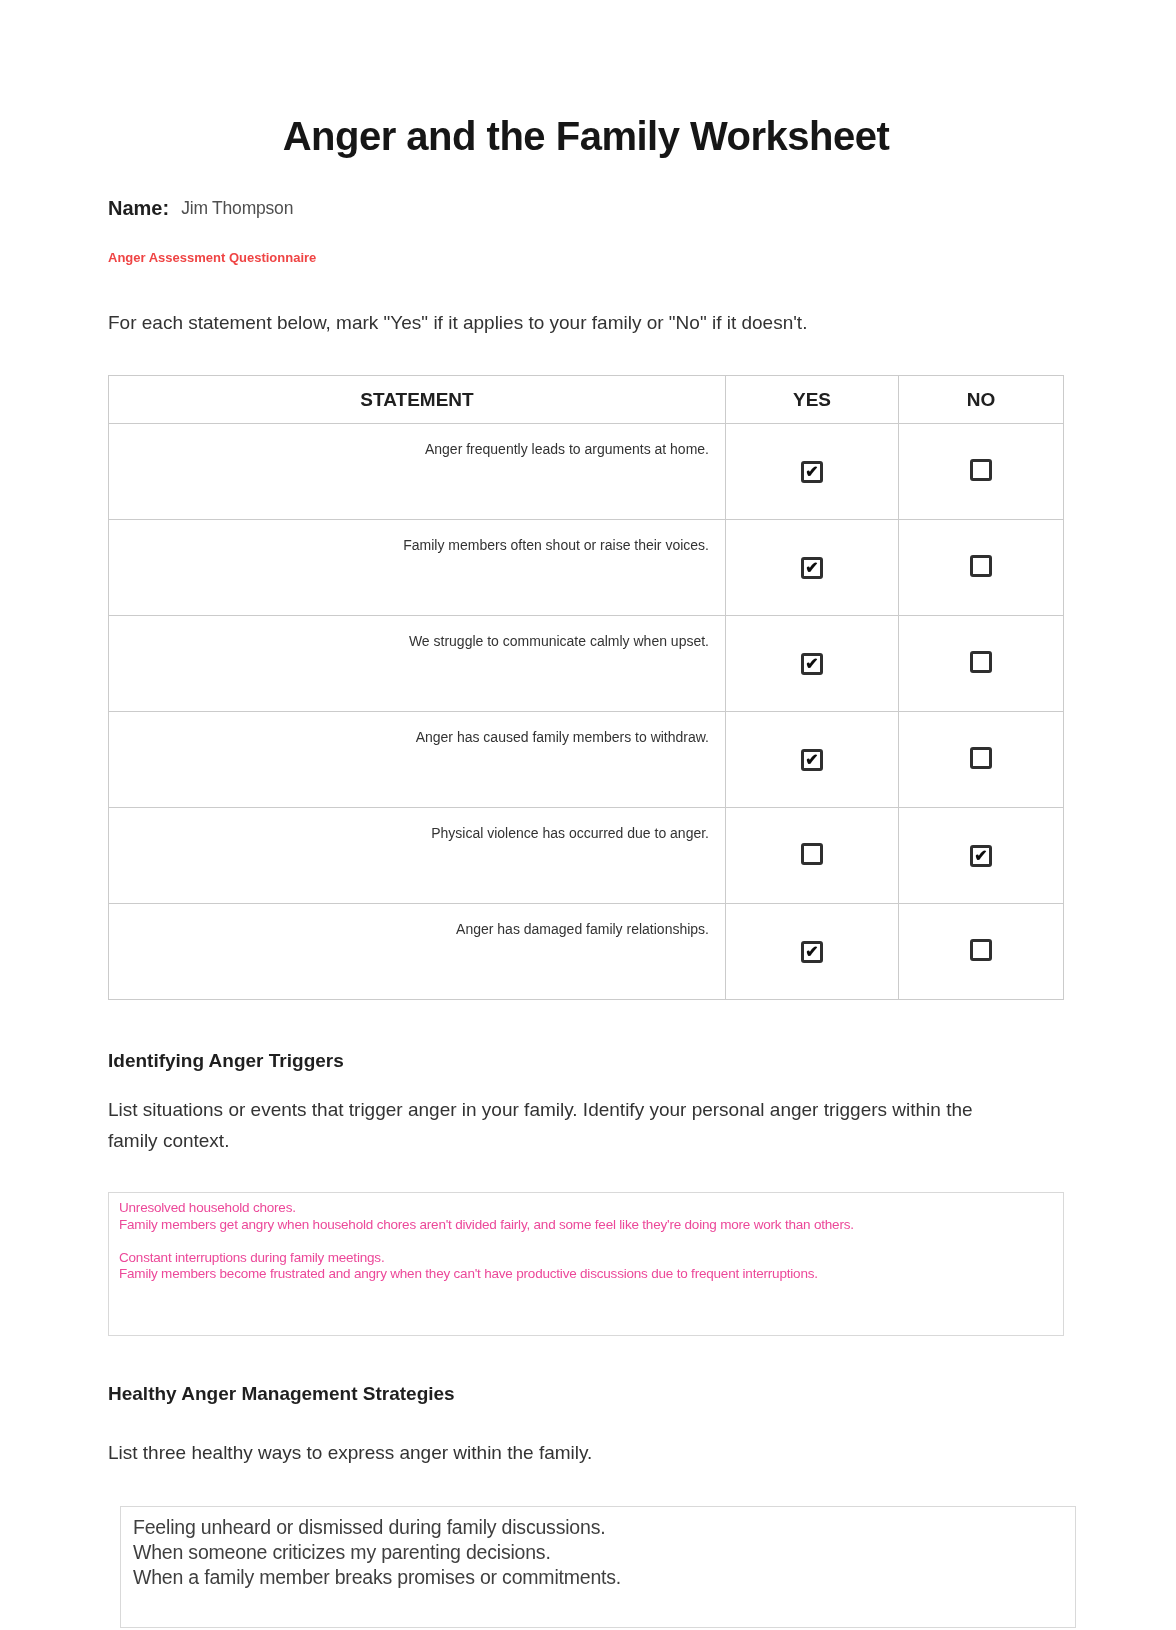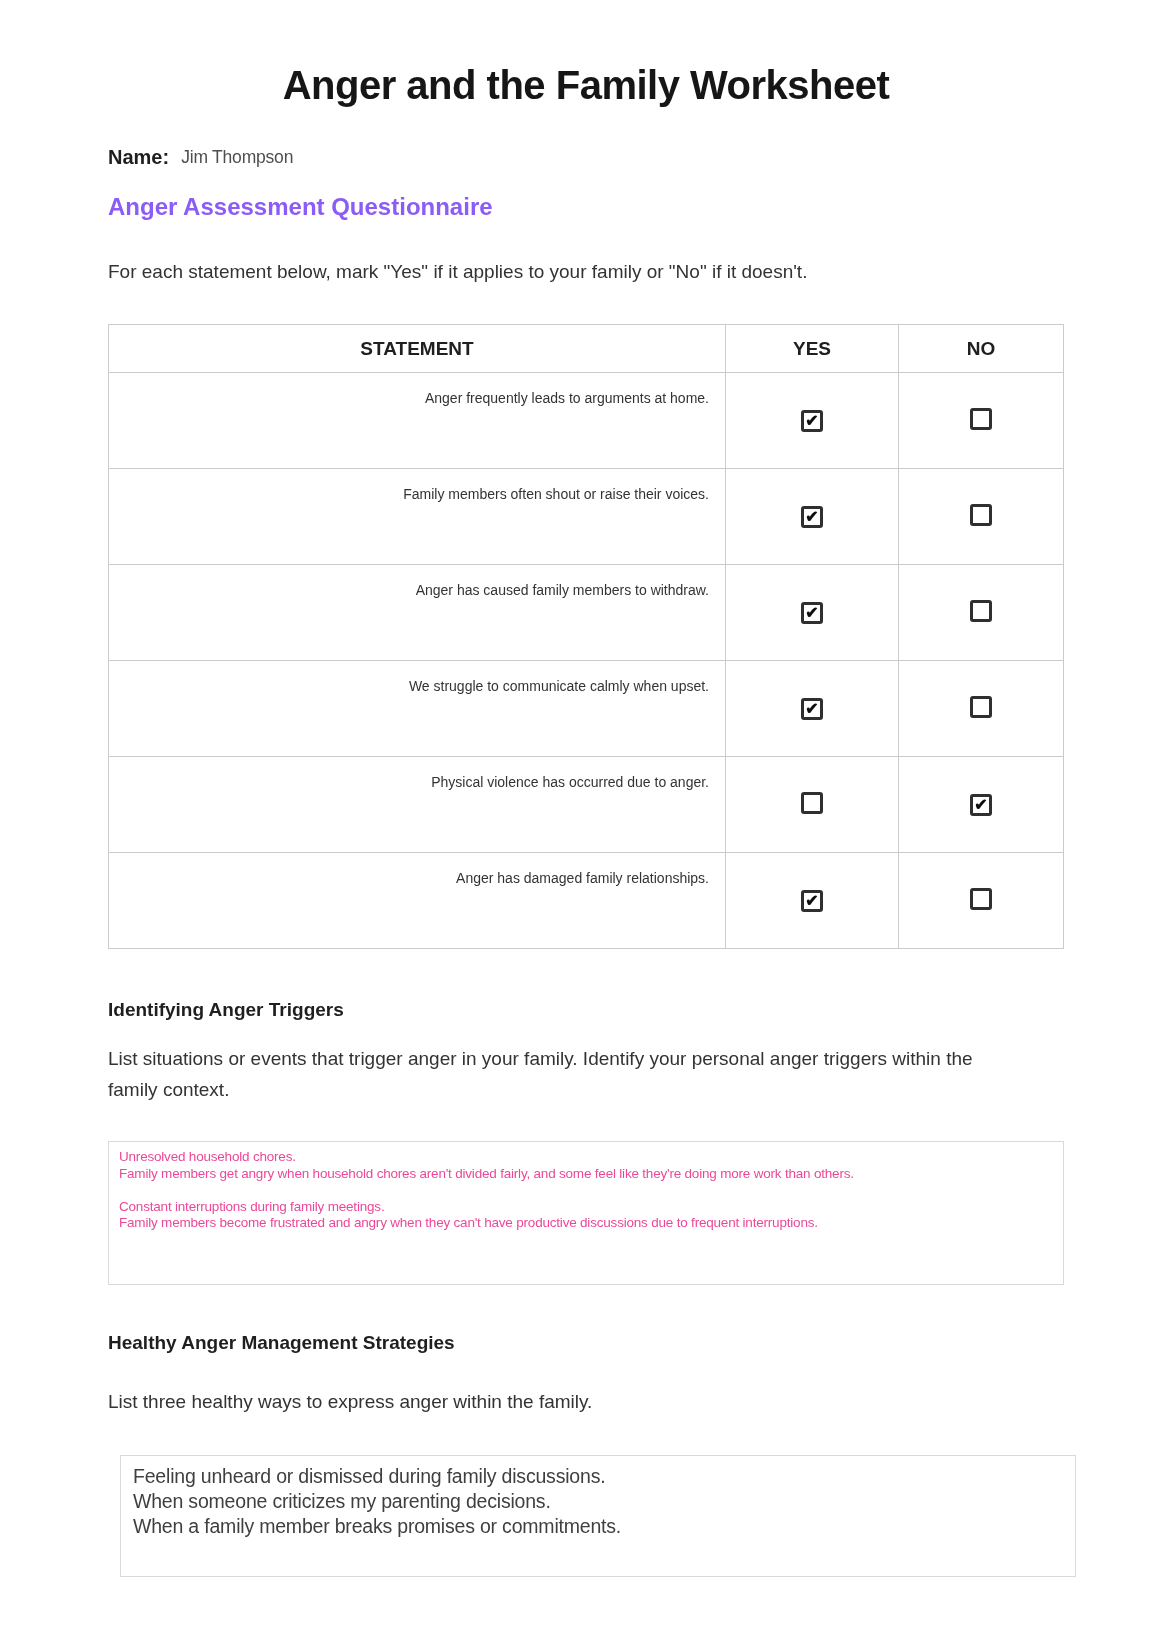--- a/index.html
+++ b/index.html
@@ -11,34 +11,34 @@
   }
   .page {
     position:relative;
     width:1176px; height:1630px;
     background:#ffffff;
     overflow:hidden;
   }
   .content { margin:0 112px 0 108px; }
 
   .doc-title {
-    padding-top:61px;
+    padding-top:112px;
     font-size:40px; line-height:48px;
     font-weight:bold; letter-spacing:-0.5px;
     text-align:center; color:#161616;
   }
   .name-row { margin-top:36px; font-size:20px; line-height:24px; }
   .name-label { font-weight:bold; color:#1f1f1f; }
   .name-value {
     margin-left:12px; font-size:17.5px; color:#4f4f4f;
     letter-spacing:-0.2px; position:relative; top:-1px;
   }
   .section-heading {
-    margin-top:25px; font-size:24px; line-height:24px;
-    font-weight:bold; color:#8b5cf6;
+    margin-top:25px; font-size:13px; line-height:24px;
+    font-weight:bold; color:#ef4444;
   }
   .instructions { margin-top:41px; font-size:19px; line-height:24px; color:#333; }
 
   table.assessment {
     margin-top:40px; width:100%;
     border-collapse:collapse; table-layout:fixed;
   }
   table.assessment th, table.assessment td { border:1px solid #cbcbcb; background:#fff; }
   table.assessment thead tr { height:48px; }
   table.assessment th {
@@ -123,26 +123,26 @@
             <td class="statement-cell">Anger frequently leads to arguments at home.</td>
             <td class="checkbox-cell"><span class="checkbox checked">✔</span></td>
             <td class="checkbox-cell"><span class="checkbox"></span></td>
           </tr>
           <tr>
             <td class="statement-cell">Family members often shout or raise their voices.</td>
             <td class="checkbox-cell"><span class="checkbox checked">✔</span></td>
             <td class="checkbox-cell"><span class="checkbox"></span></td>
           </tr>
           <tr>
-            <td class="statement-cell">Anger has caused family members to withdraw.</td>
+            <td class="statement-cell">We struggle to communicate calmly when upset.</td>
             <td class="checkbox-cell"><span class="checkbox checked">✔</span></td>
             <td class="checkbox-cell"><span class="checkbox"></span></td>
           </tr>
           <tr>
-            <td class="statement-cell">We struggle to communicate calmly when upset.</td>
+            <td class="statement-cell">Anger has caused family members to withdraw.</td>
             <td class="checkbox-cell"><span class="checkbox checked">✔</span></td>
             <td class="checkbox-cell"><span class="checkbox"></span></td>
           </tr>
           <tr>
             <td class="statement-cell">Physical violence has occurred due to anger.</td>
             <td class="checkbox-cell"><span class="checkbox"></span></td>
             <td class="checkbox-cell"><span class="checkbox checked">✔</span></td>
           </tr>
           <tr>
             <td class="statement-cell">Anger has damaged family relationships.</td>

